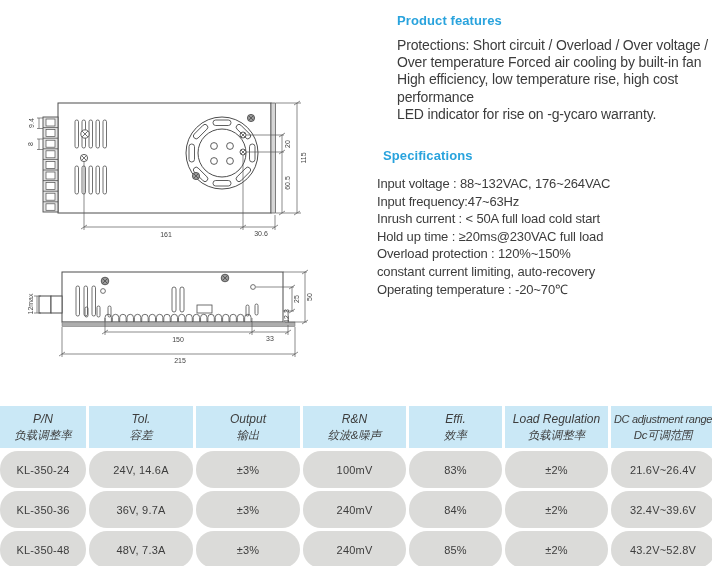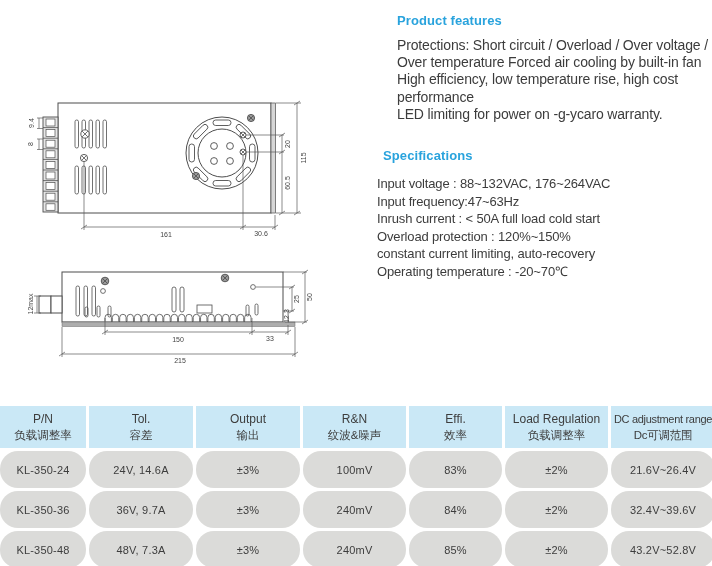--- a/index.html
+++ b/index.html
@@ -20,21 +20,21 @@
   .drawings text{font-family:"Liberation Sans", sans-serif;font-size:7px;fill:#444;}
   .dl{stroke:#5a5a5a;stroke-width:0.7;fill:none;}
   .ol{stroke:#4d4d4d;stroke-width:1;fill:#fff;}
   .tl{stroke:#4d4d4d;stroke-width:0.8;fill:none;}
 
   
   .ptable{position:absolute;left:0;top:406px;width:712px;
     display:grid;grid-template-columns:86px 104px 104px 103px 93px 103px 104px;
     grid-auto-rows:auto;gap:3px;background:#fff;}
   .th{background:#cae8f6;height:42px;display:flex;flex-direction:column;
-      align-items:center;justify-content:center;font-size:12px;color:#3d3d3d;line-height:16px;}
+      align-items:center;justify-content:center;font-size:12px;color:#3d3d3d;line-height:16px;font-style:italic;}
   .th .zh{font-size:11.5px;}
   .th-last{font-size:11px;letter-spacing:-0.3px;}
   .td{background:#dbdbd9;height:37px;display:flex;align-items:center;justify-content:center;
       font-size:11px;color:#3d3d3d;letter-spacing:0.2px;border-radius:18px;}
 </style>
 </head>
 <body>
 
 <div class="page">
 
@@ -251,28 +251,29 @@
       <text x="180" y="363" text-anchor="middle">215</text>
     </g>
   </svg>
 
   <div class="features">
     <div class="sec-title">Product features</div>
     <div class="tline">Protections: Short circuit / Overload / Over voltage /</div>
     <div class="tline">Over temperature Forced air cooling by built-in fan</div>
     <div class="tline">High efficiency, low temperature rise, high cost</div>
     <div class="tline">performance</div>
-    <div class="tline">LED limiting for power on -g-ycaro warranty.</div>
+    <div class="tline">LED indicator for rise on -g-ycaro warranty.</div>
   </div>
 
   <div class="specs">
     <div class="sec-title">Specifications</div>
     <div class="sline">Input voltage :  88~132VAC,  176~264VAC</div>
     <div class="sline">Input frequency:47~63Hz</div>
     <div class="sline">Inrush current :   &lt; 50A full load cold start</div>
+    <div class="sline">Hold up time :   ≥20ms@230VAC full load</div>
     <div class="sline">Overload protection :  120%~150%</div>
     <div class="sline">constant current limiting, auto-recovery</div>
     <div class="sline">Operating temperature :   -20~70℃</div>
   </div>
 
   <div class="ptable">
     <div class="th">
         <span>P/N</span>
         <span class="zh">负载调整率</span>
       </div>

